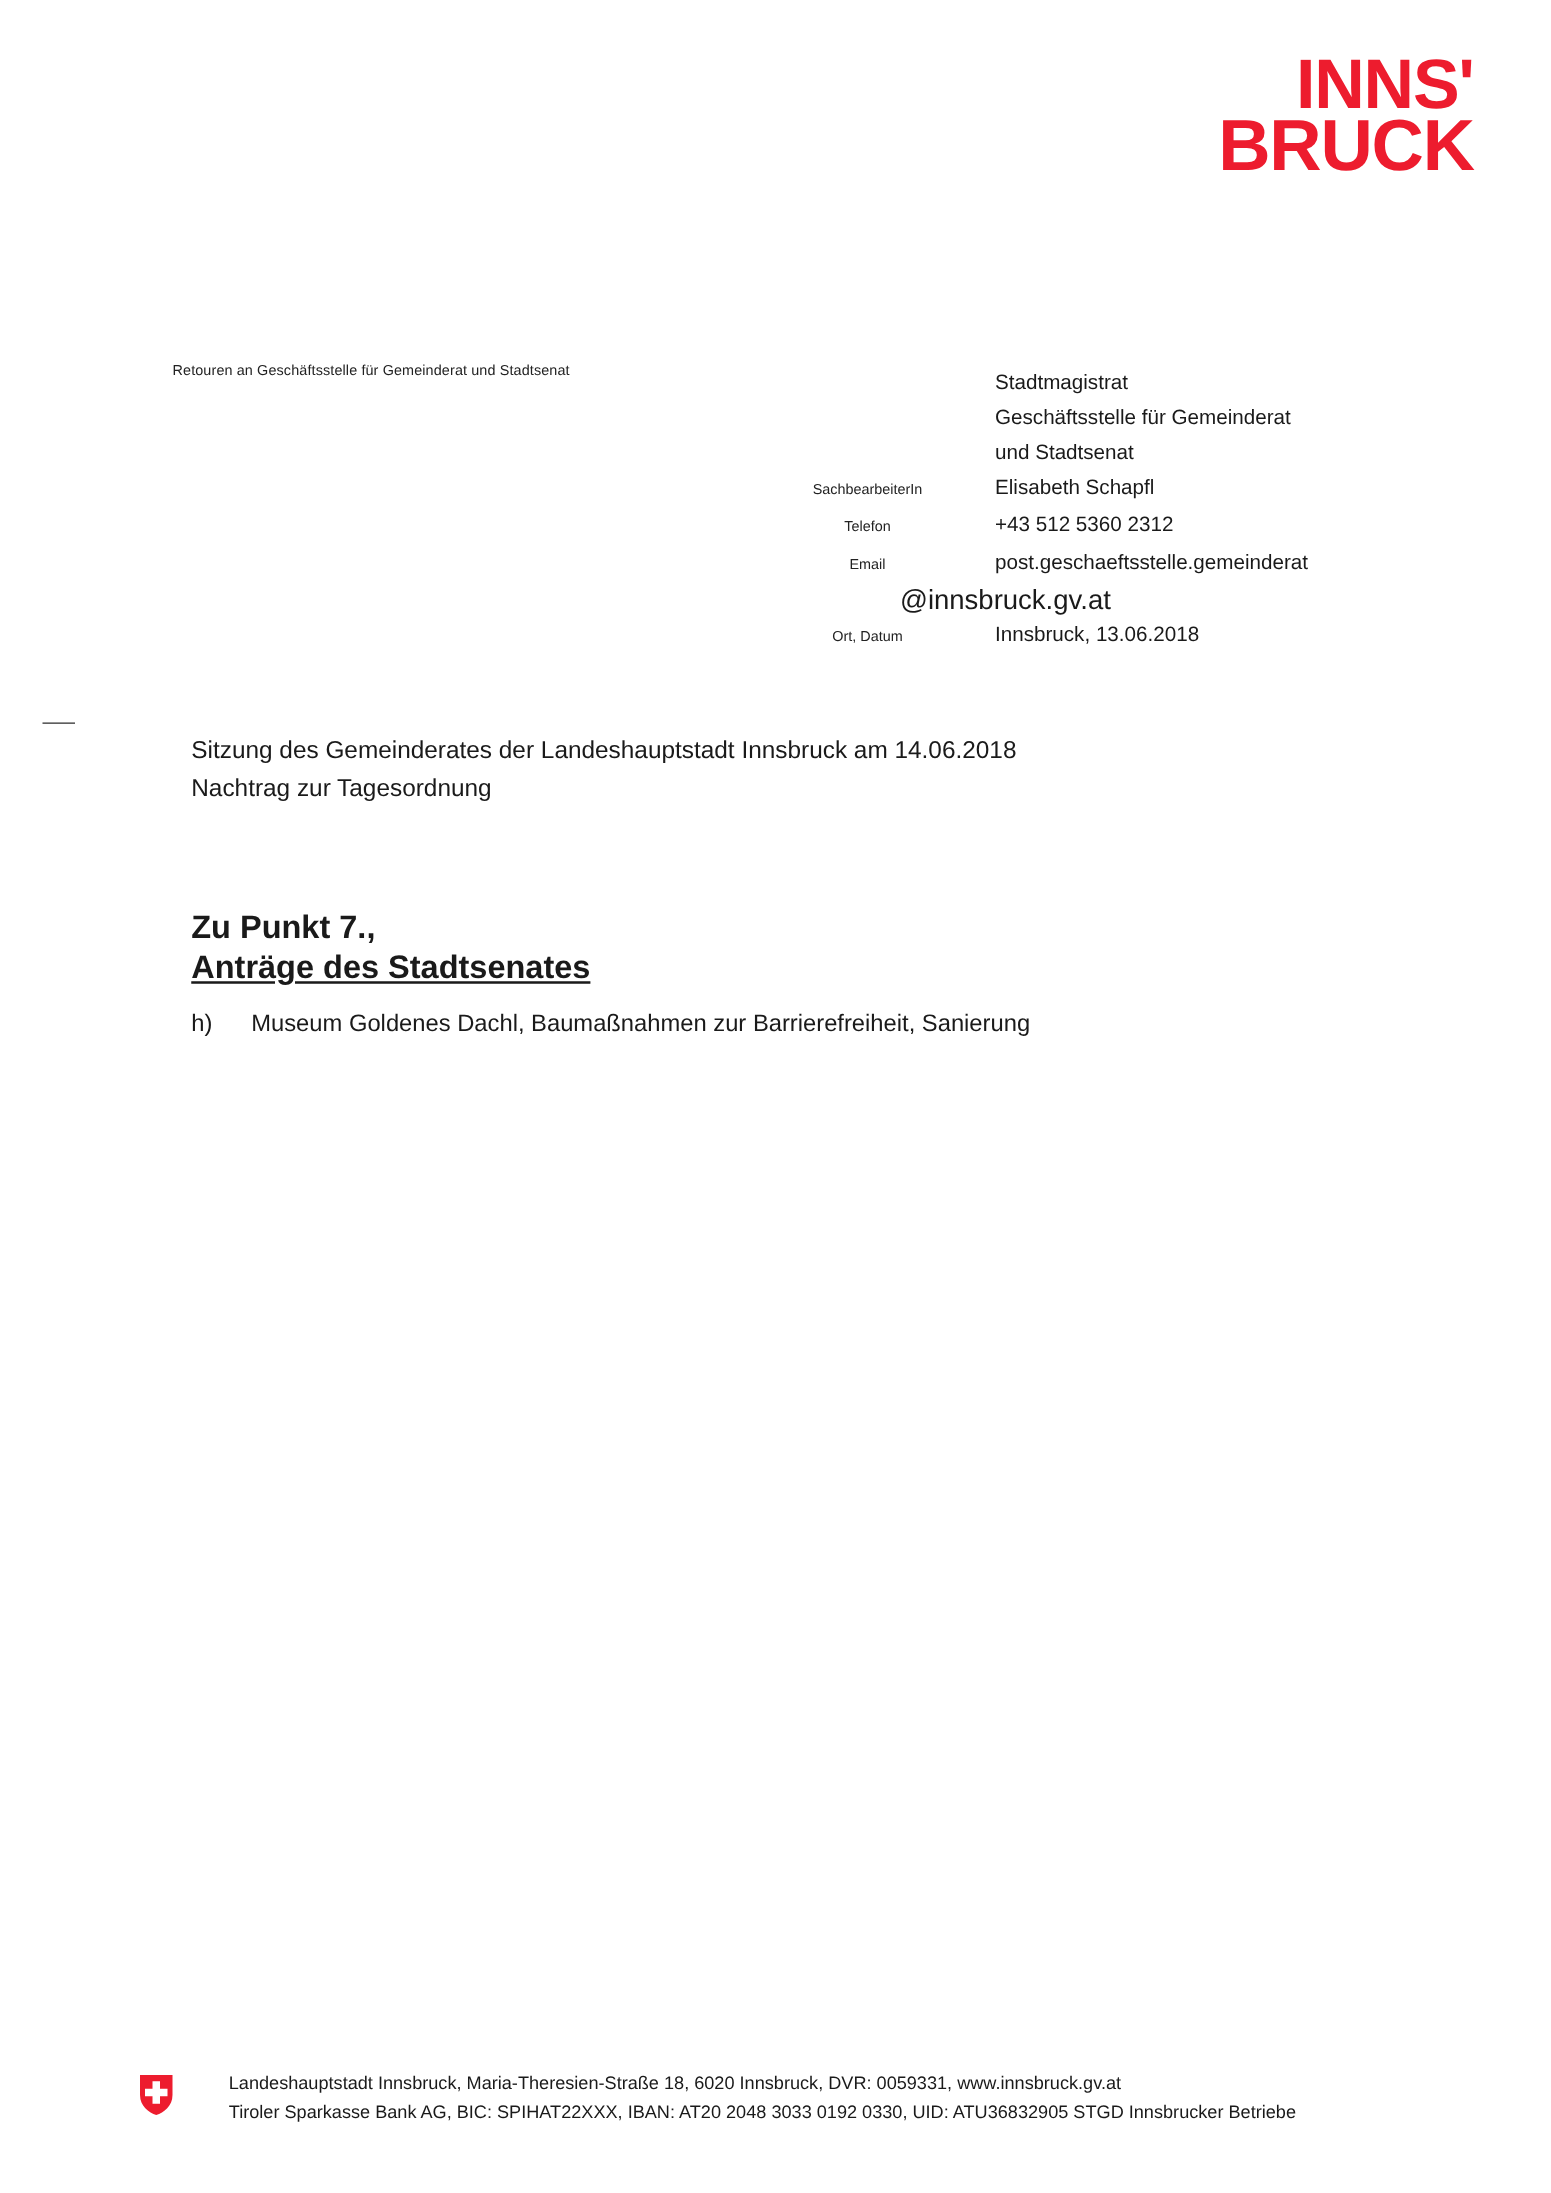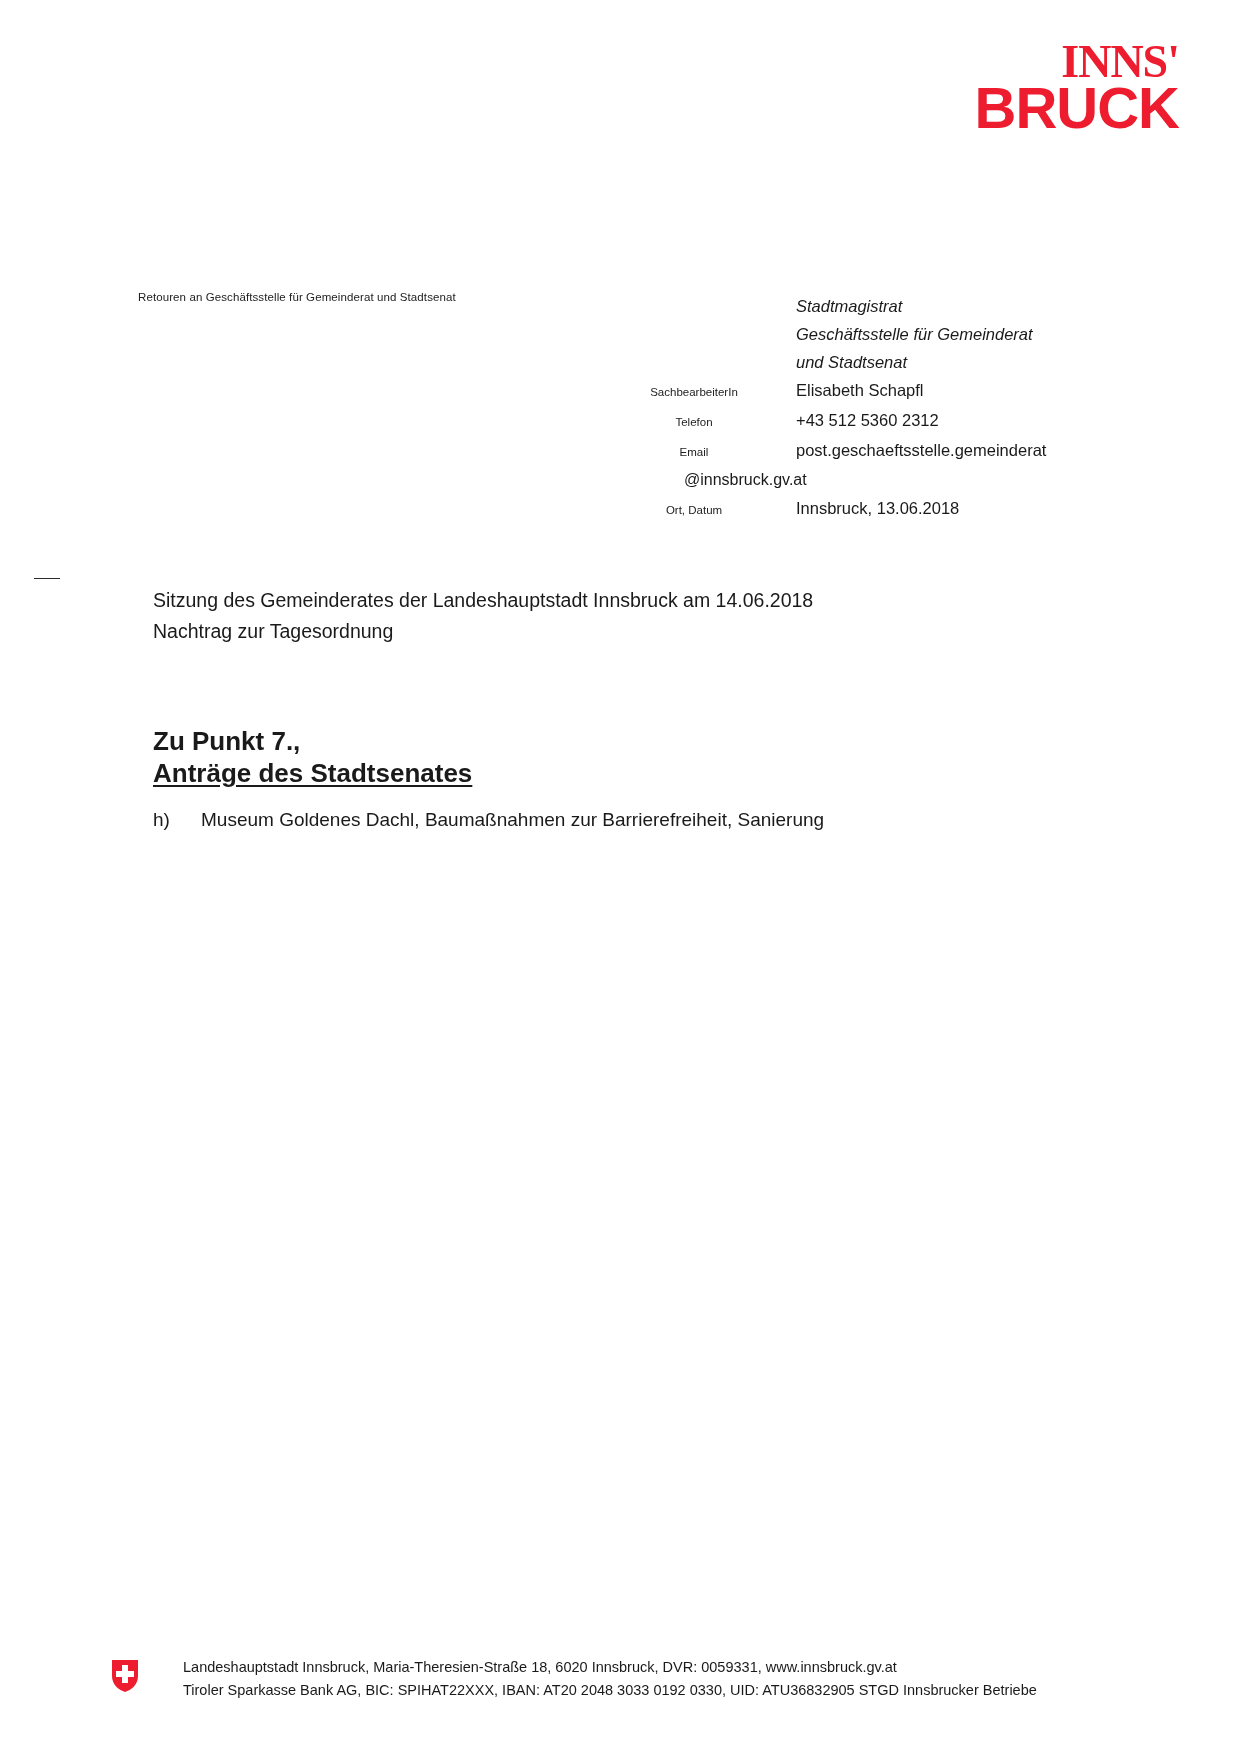--- a/index.html
+++ b/index.html
@@ -25,21 +25,21 @@
     right: 62px;
     top: 42px;
     text-align: right;
     line-height: 0.88;
     font-weight: bold;
     font-size: 60px;
     letter-spacing: -1px;
     color: #ed1c2e;
     font-family: "Liberation Sans", sans-serif;
   }
-  .logo .line1 { display: block; font-size: 46px; font-family: Liberation Serif, serif; }
+  .logo .line1 { display: block; font-size: 56px; }
   .logo .line2 { display: block; font-size: 58px; }
 
   
   .return-line {
     position: absolute;
     left: 138px;
     top: 291px;
     font-size: 11.5px;
     color: #222;
     letter-spacing: 0.1px;
@@ -50,42 +50,41 @@
     position: absolute;
     left: 600px;
     top: 292px;
     width: 480px;
   }
   .contact-head {
     margin-left: 196px;
     font-size: 16.5px;
     line-height: 28px;
     color: #1a1a1a;
-    font-style: italic;
   }
   .contact-row {
     display: flex;
     align-items: baseline;
     line-height: 28px;
   }
   .contact-label {
     width: 188px;
     text-align: center;
     padding-right: 8px;
     font-size: 11.5px;
     color: #222;
   }
   .contact-value {
     font-size: 16.5px;
     color: #1a1a1a;
     white-space: nowrap;
   }
   .contact-cont {
-    margin-left: 84px;
-    font-size: 16px;
+    margin-left: 120px;
+    font-size: 22px;
     line-height: 28px;
   }
 
   
   .fold-mark {
     position: absolute;
     left: 34px;
     top: 578px;
     width: 26px;
     height: 0;

